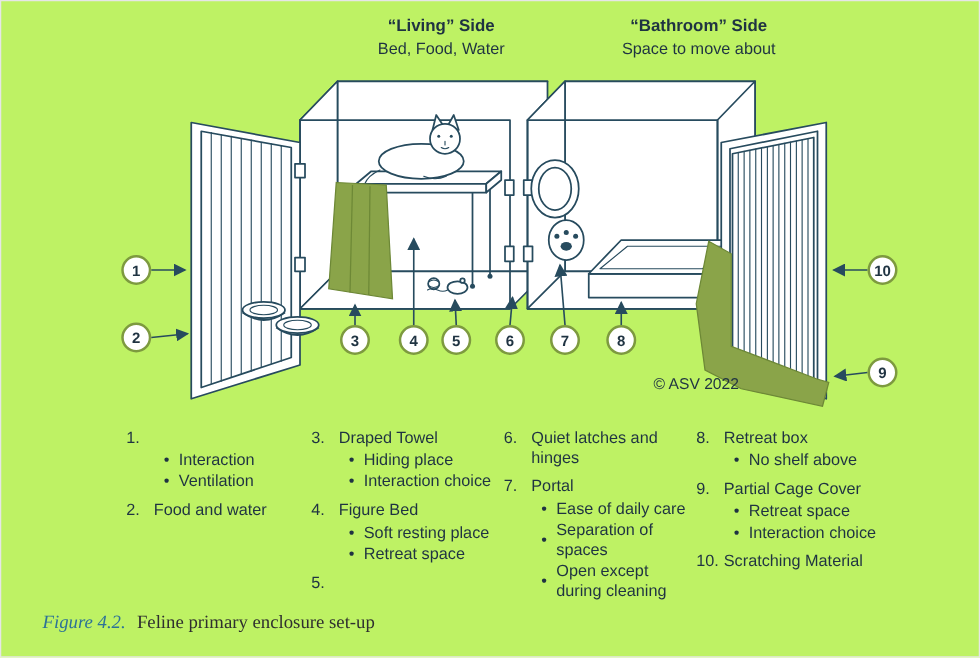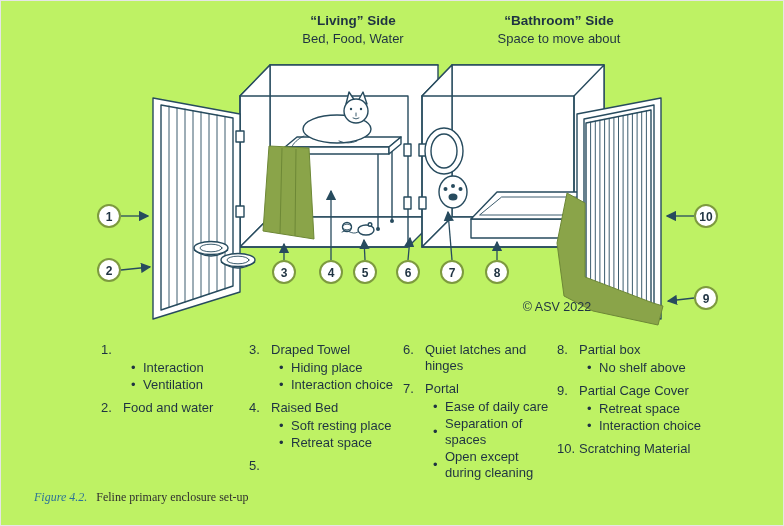--- a/index.html
+++ b/index.html
@@ -32,21 +32,21 @@
   .col3{left:402px;width:150px;}
   .col4{left:556px;width:175px;}
   .item{display:flex;margin:0 0 2px 0;}
   .item + .item, .bullets + .item{margin-top:7px;}
   .num{width:22px;flex:none;}
   .label{flex:1;}
   .bullet{display:flex;margin-left:30px;margin-bottom:1px;align-items:center;}
   .bullet::before{content:"•";width:12px;flex:none;}
   .bullet span{flex:1;}
 
-  .caption{position:absolute;left:33px;top:489px;font-family:"Liberation Serif",serif;font-size:12px;text-align:center;}
+  .caption{position:absolute;left:33px;top:489px;font-family:"Liberation Serif",serif;font-size:15px;text-align:center;}
   .cap-label{color:var(--cap);font-style:italic;}
   .cap-text{color:#2f2f2f;margin-left:9px;}
 </style>
 </head>
 <body>
 
 <div class="page">
 
   <svg class="diagram-svg" width="784" height="338" viewBox="0 0 784 338">
     <defs>
@@ -276,21 +276,21 @@
       <div class="bullets">
         <div class="bullet">
             <span>Hiding place</span>
           </div>
         <div class="bullet">
             <span>Interaction choice</span>
           </div>
       </div>
       <div class="item">
         <span class="num">4.</span>
-        <span class="label">Raised Bed</span>
+        <span class="label">Figure Bed</span>
       </div>
       <div class="bullets">
         <div class="bullet">
             <span>Soft resting place</span>
           </div>
         <div class="bullet">
             <span>Retreat space</span>
           </div>
       </div>
       <div class="item">
@@ -316,21 +316,21 @@
           </div>
         <div class="bullet">
             <span>Open except during cleaning</span>
           </div>
       </div>
     </div>
 
     <div class="col col4">
       <div class="item">
         <span class="num">8.</span>
-        <span class="label">Partial box</span>
+        <span class="label">Retreat box</span>
       </div>
       <div class="bullets">
         <div class="bullet">
             <span>No shelf above</span>
           </div>
       </div>
       <div class="item">
         <span class="num">9.</span>
         <span class="label">Partial Cage Cover</span>
       </div>

